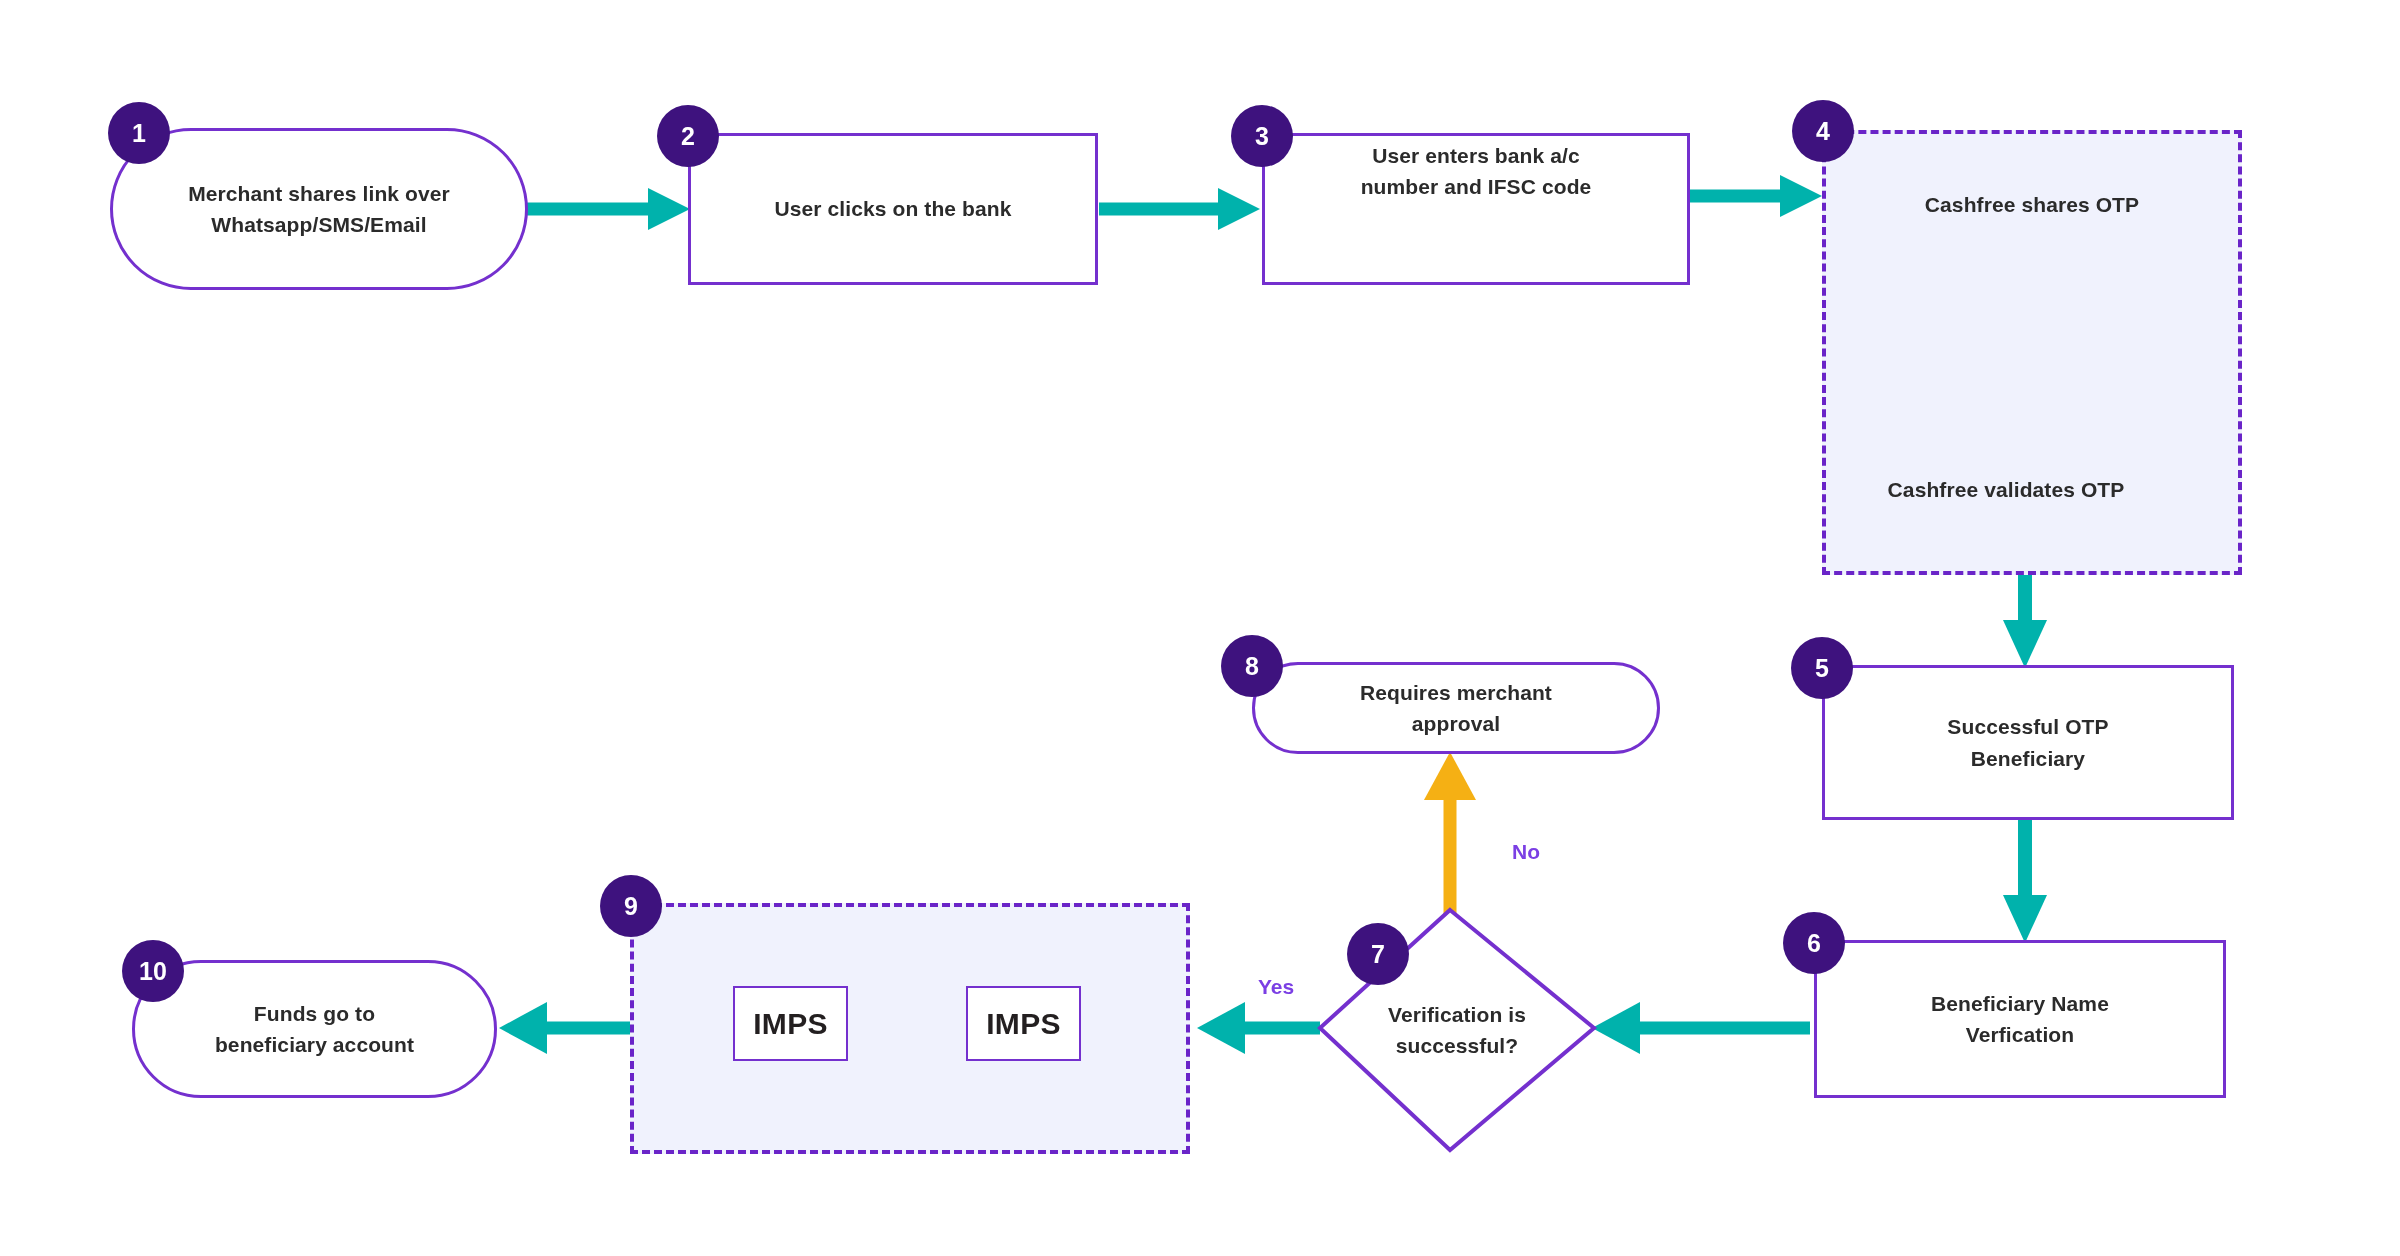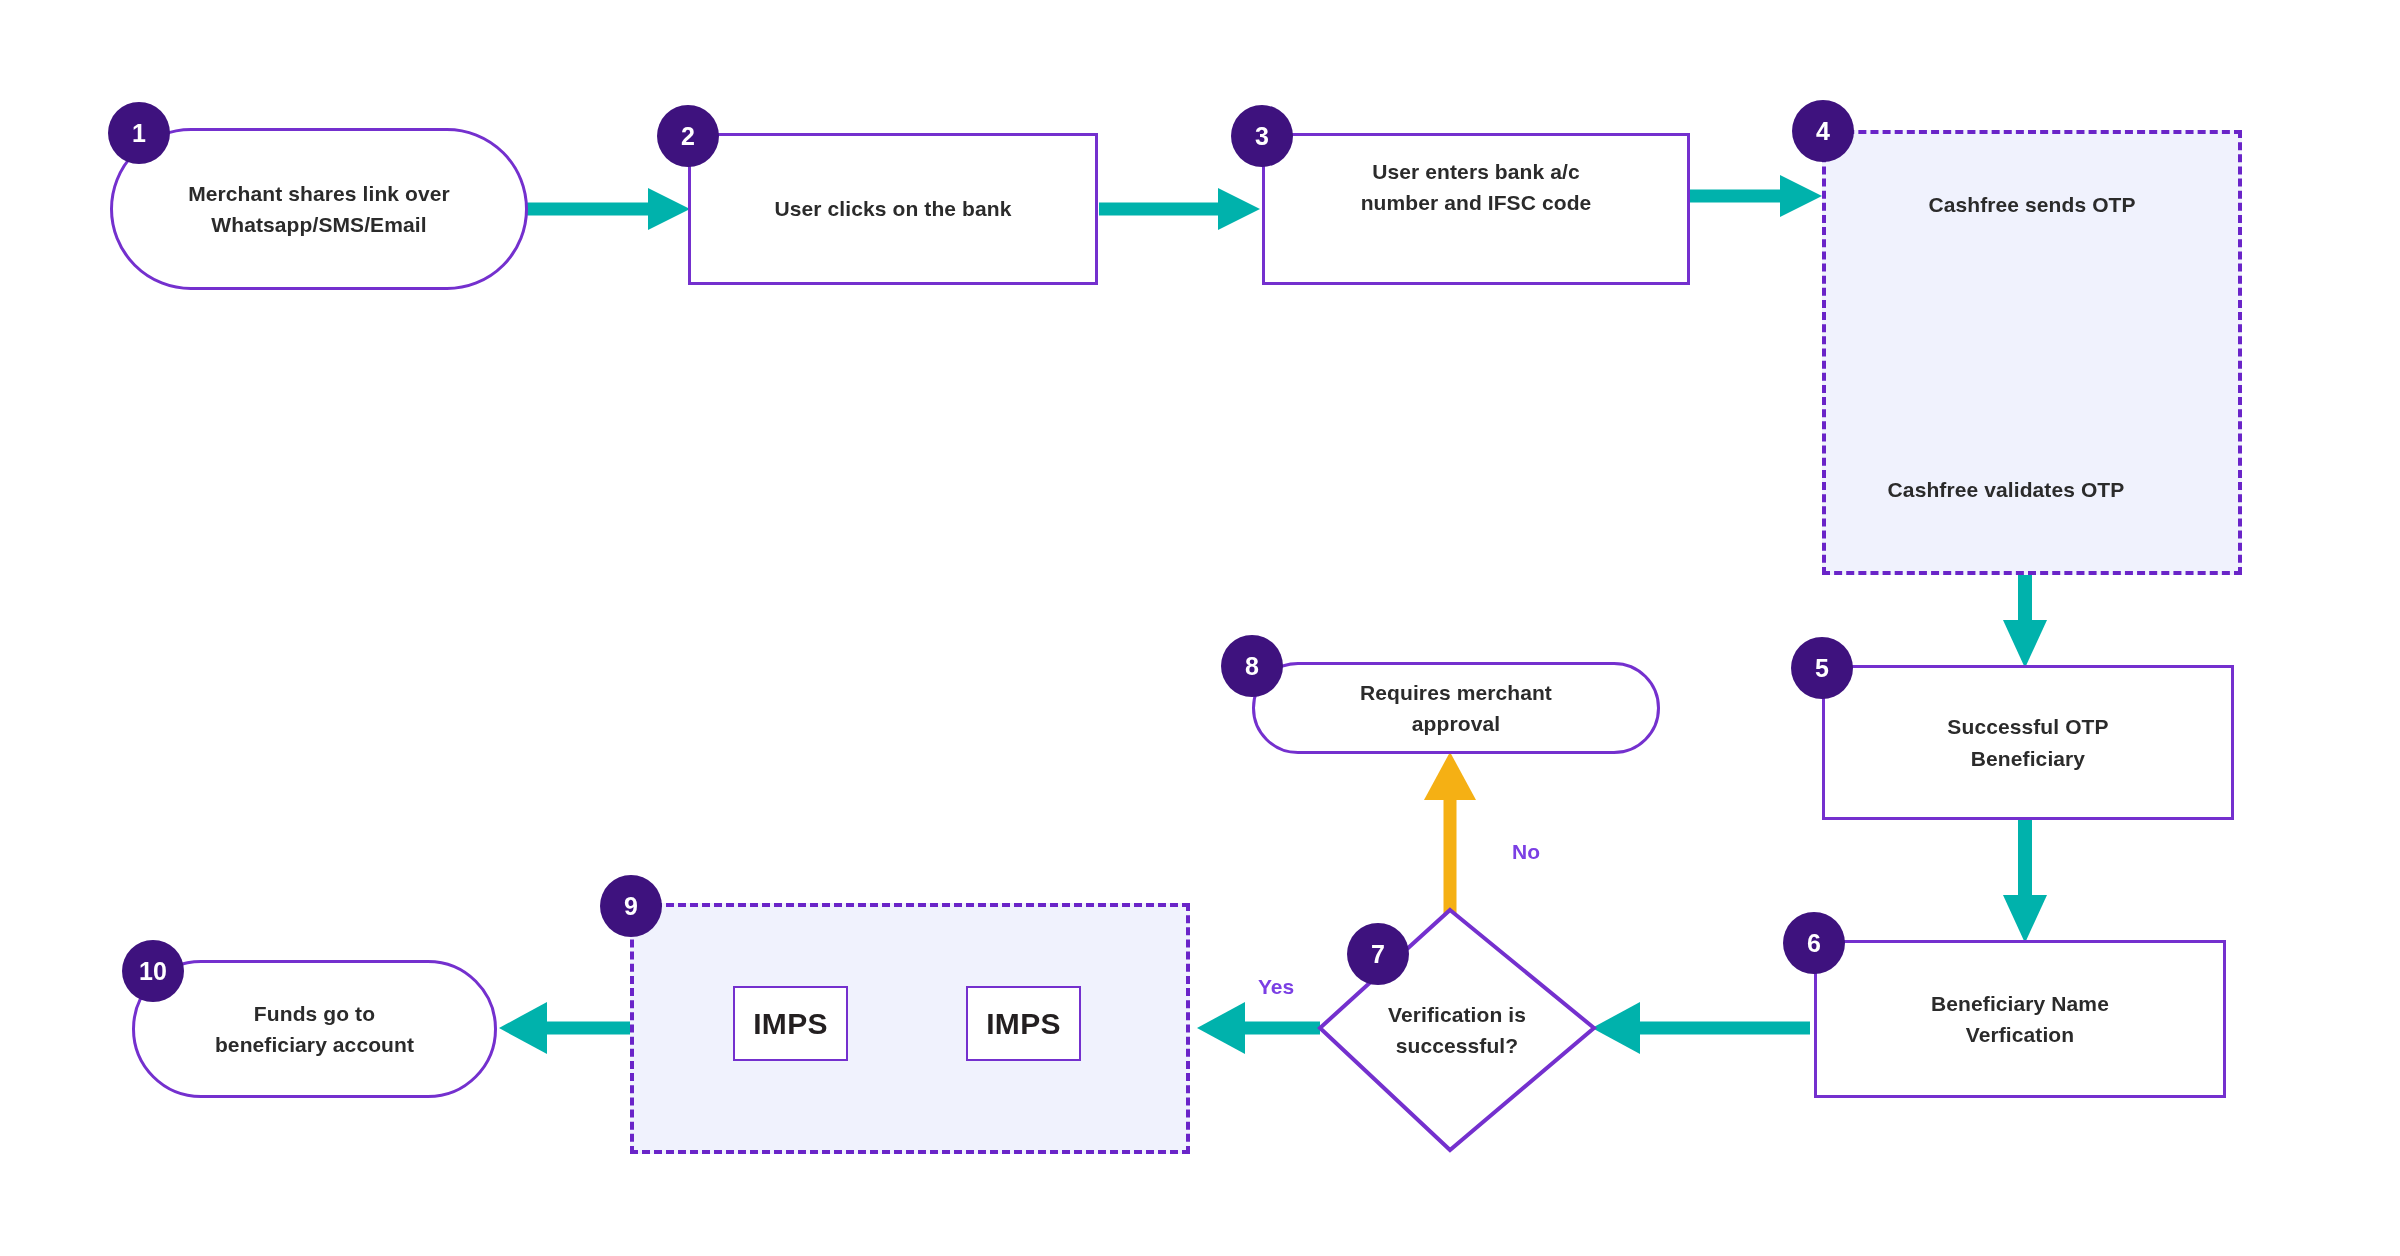--- a/index.html
+++ b/index.html
@@ -170,26 +170,26 @@
   <div class="shape rounded" style="left:110px; top:128px; width:418px; height:162px;"></div>
   <div class="node-text" style="left:120px; top:128px; width:398px; height:162px;">Merchant shares link over
 Whatsapp/SMS/Email</div>
   <div class="badge" style="left:108px; top:102px;">1</div>
 
   <div class="shape rect" style="left:688px; top:133px; width:410px; height:152px;"></div>
   <div class="node-text" style="left:688px; top:133px; width:410px; height:152px;">User clicks on the bank</div>
   <div class="badge" style="left:657px; top:105px;">2</div>
 
   <div class="shape rect" style="left:1262px; top:133px; width:428px; height:152px;"></div>
-  <div class="node-text" style="left:1262px; top:133px; width:428px; height:108px;">User enters bank a/c
+  <div class="node-text" style="left:1262px; top:117px; width:428px; height:108px;">User enters bank a/c
 number and IFSC code</div>
   <div class="badge" style="left:1231px; top:105px;">3</div>
 
   <div class="shape dashed" style="left:1822px; top:130px; width:420px; height:445px;"></div>
-  <div class="node-text" style="left:1822px; top:185px; width:420px; height:40px;">Cashfree sends OTP</div>
+  <div class="node-text" style="left:1822px; top:185px; width:420px; height:40px;">Cashfree shares OTP</div>
   <div class="node-text" style="left:1822px; top:470px; width:368px; height:40px;">Cashfree validates OTP</div>
   <div class="badge" style="left:1792px; top:100px;">4</div>
 
   <div class="shape rect" style="left:1822px; top:665px; width:412px; height:155px;"></div>
   <div class="node-text" style="left:1822px; top:665px; width:412px; height:155px;">Successful OTP
 Beneficiary</div>
   <div class="badge" style="left:1791px; top:637px;">5</div>
 
   <div class="shape rect" style="left:1814px; top:940px; width:412px; height:158px;"></div>
   <div class="node-text" style="left:1814px; top:940px; width:412px; height:158px;">Beneficiary Name

